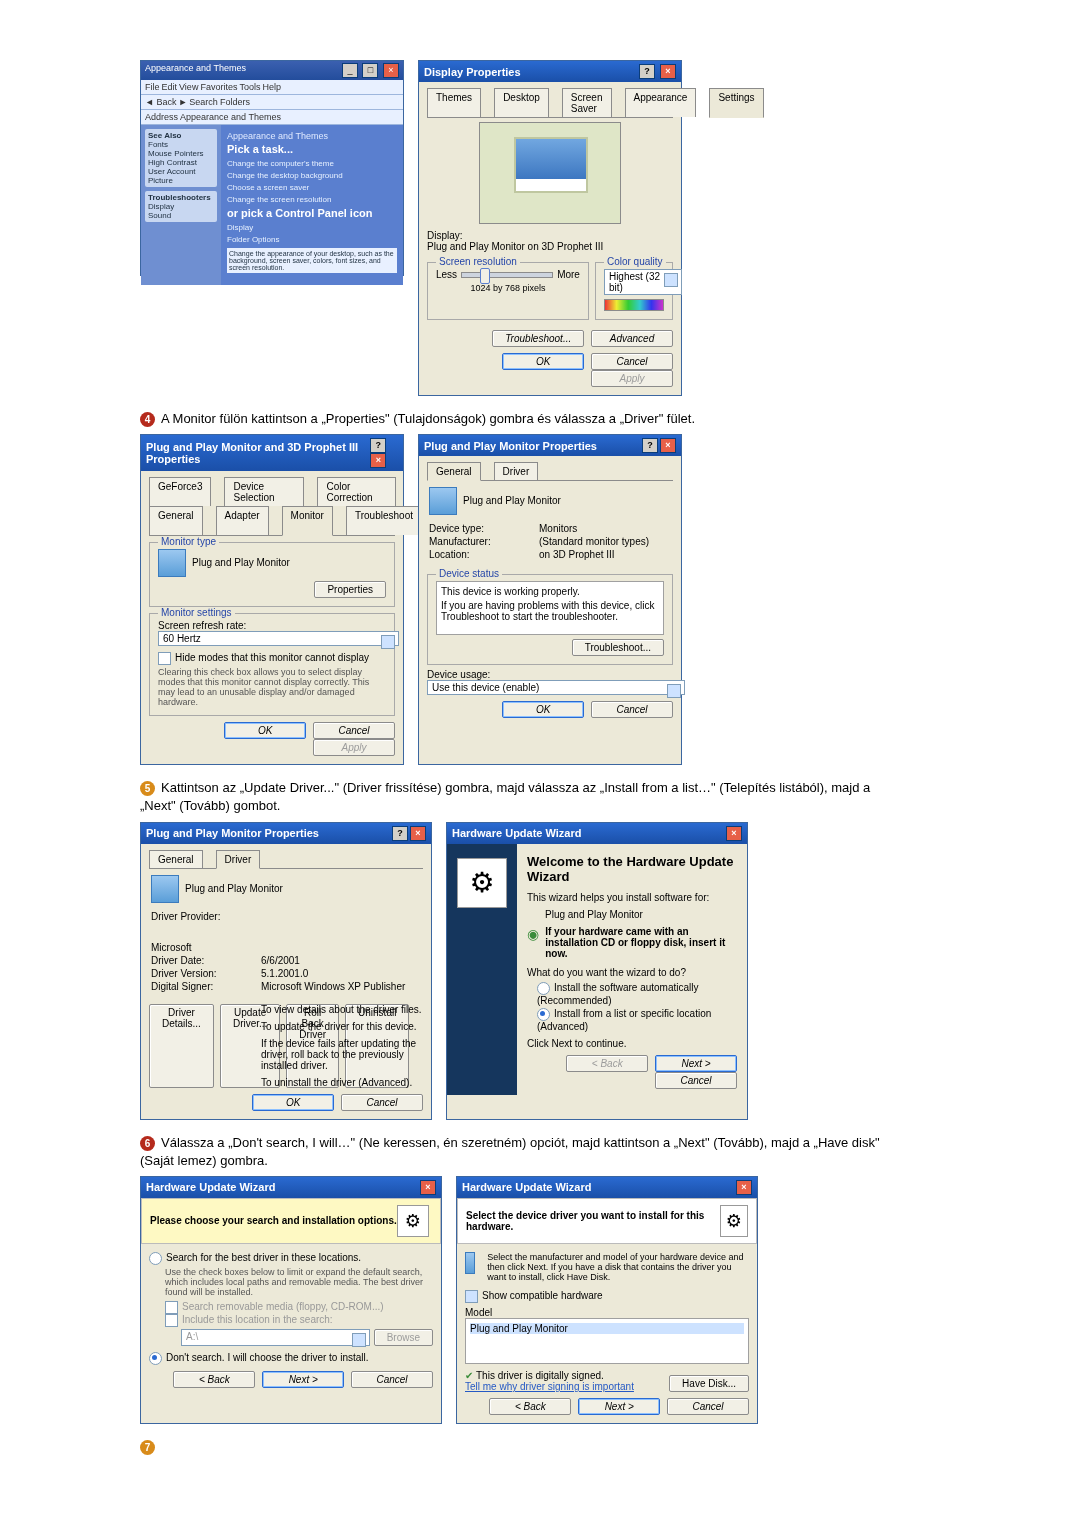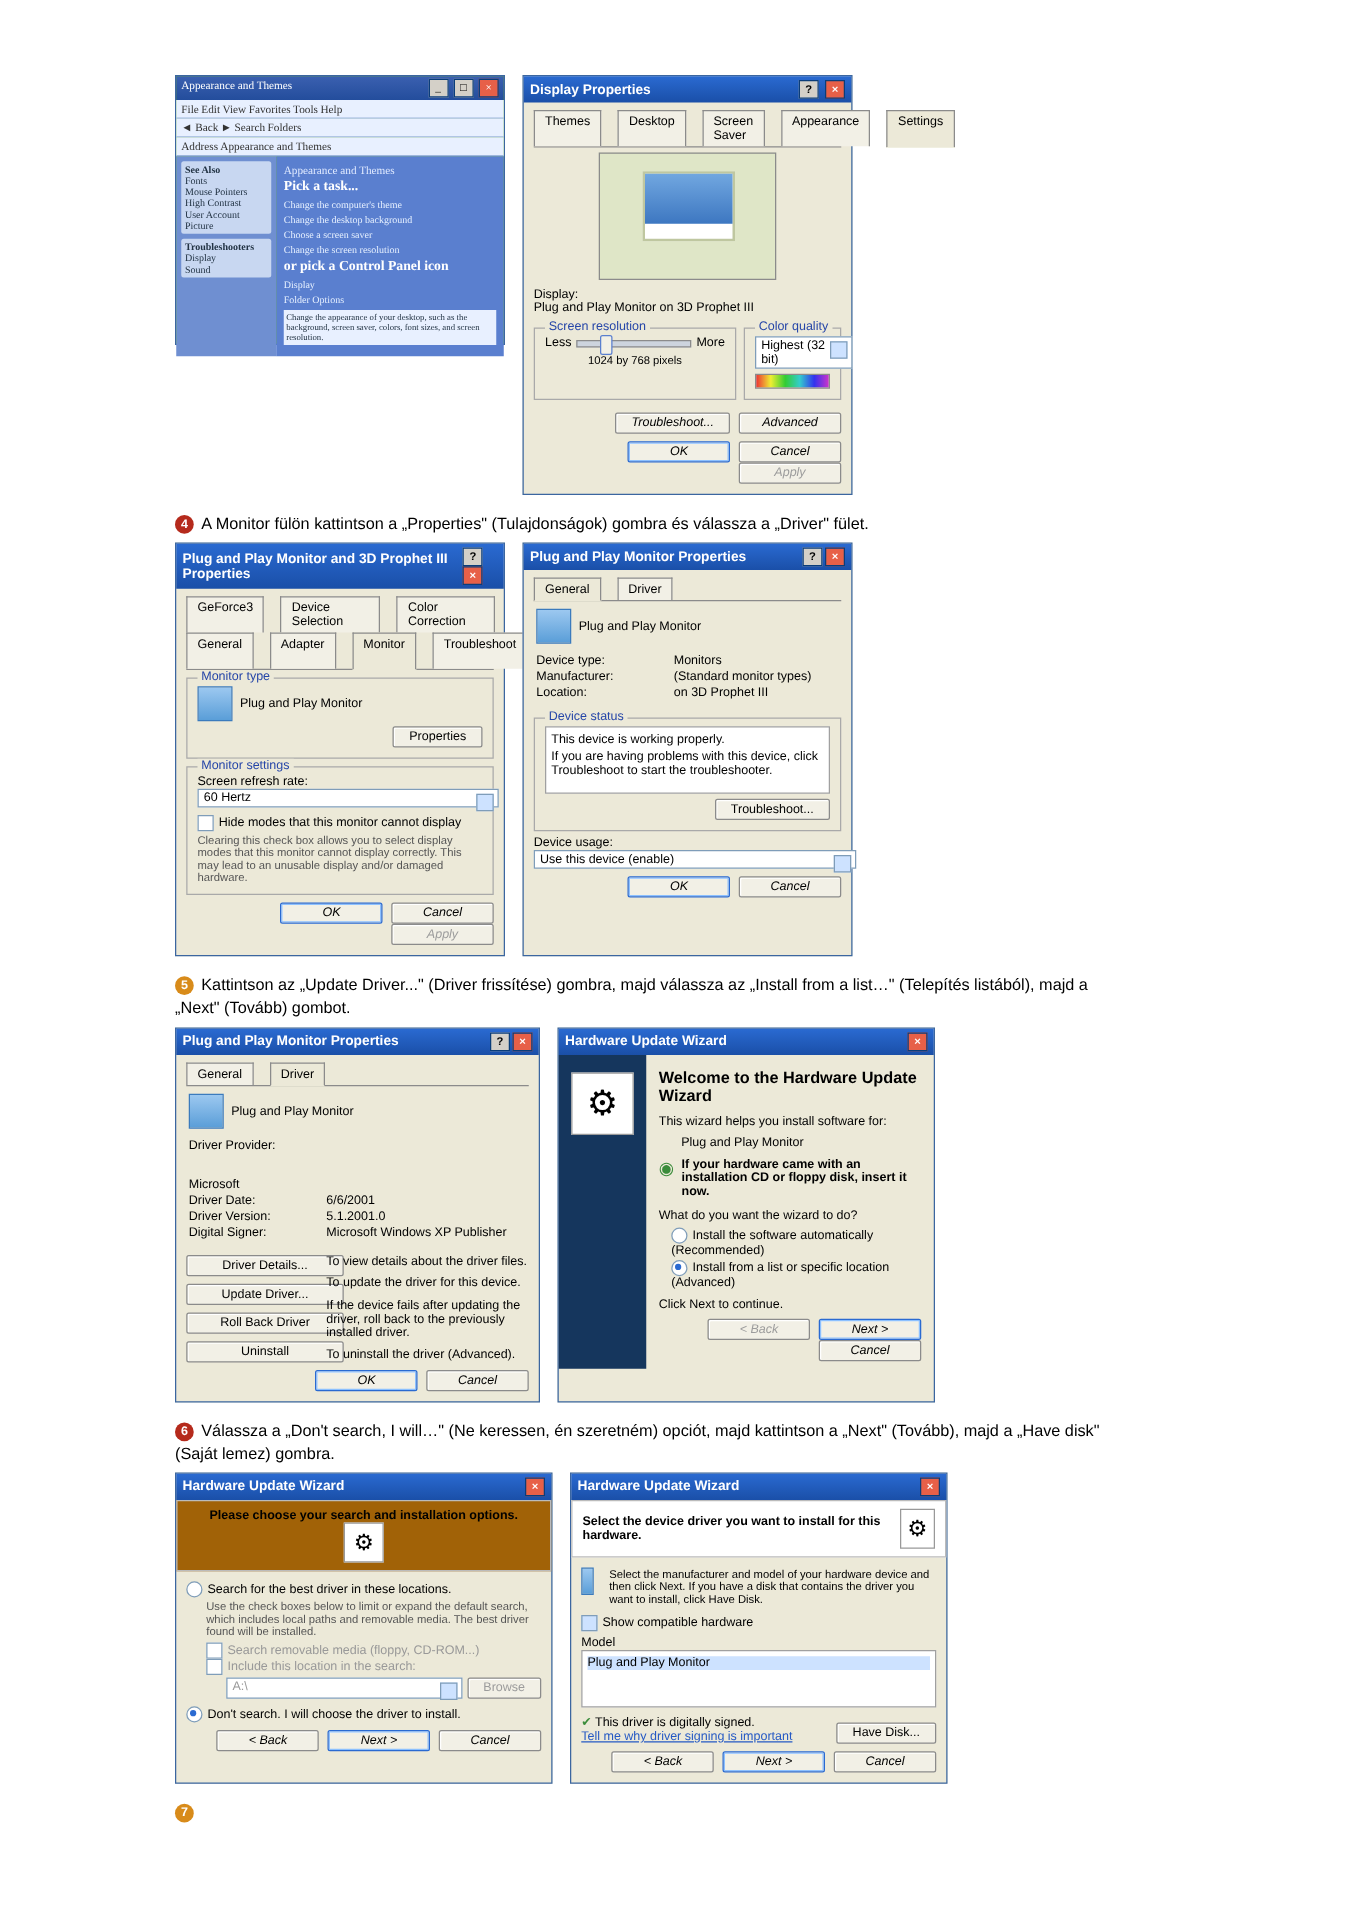--- a/index.html
+++ b/index.html
@@ -141,21 +141,21 @@
     right: 3px; top: 3px;
     width: 12px; height: 12px;
     background: #cde2ff;
     border: 1px solid #7f9db9;
   }
   .check { display:inline-block; width:11px;height:11px;border:1px solid #7f9db9;background:#fff;margin-right:4px;vertical-align:middle;}
   .radio { display:inline-block; width:11px;height:11px;border:1px solid #7f9db9;border-radius:50%;background:#fff;margin-right:4px;vertical-align:middle;position:relative;}
   .radio.on::after{content:"";position:absolute;left:2px;top:2px;width:5px;height:5px;border-radius:50%;background:#2a6ad1;}
   .tiny { font-size:9px; color:#555; }
   
-  .xp-cp { width: 262px; height:214px; background:#84cc16; color:#fff; font-size:9px;font-family:Liberation Serif, serif; }
+  .xp-cp { width: 262px; height:214px; background:#fef9c3; color:#fff; font-size:9px; }
   .xp-cp .tb { background:linear-gradient(#3b60b0,#234d9c); padding:2px 4px; display:flex;justify-content:space-between;}
   .xp-cp .toolbar { background:#e8f0ff; color:#333; padding:2px 4px; font-size:9px; display:flex; gap:2px; border-bottom:1px solid #9db6dd;}
   .xp-cp .addr { background:#e8f0ff; color:#333; padding:2px 4px; font-size:9px; border-bottom:1px solid #9db6dd;}
   .xp-cp .content { display:flex; height:160px; }
   .xp-cp .side { width:72px; background:#6f8fd1; padding:4px; font-size:8px;}
   .xp-cp .side .box{ background:#c8d7f1; color:#234; border-radius:2px; padding:2px 3px; margin-bottom:4px;}
   .xp-cp .main { flex:1; background:#5a7fcf; padding:6px; }
   .xp-cp .main h4{margin:2px 0 4px;font-size:11px;color:#fff;font-weight:bold;}
   .xp-cp .tasklink{ color:#e6f0ff; font-size:8px; margin:3px 0; display:block;}
   .disp-preview {
@@ -166,21 +166,21 @@
   .disp-preview .mon .scr{width:100%;height:40px;background:linear-gradient(#71a7e0,#3d77c1);}
   .slider-track{height:4px;background:#cdd4de;border:1px solid #8b8b8b;position:relative;width:90px;display:inline-block;vertical-align:middle;}
   .slider-thumb{position:absolute;left:18px;top:-5px;width:8px;height:14px;background:#f2f0e6;border:1px solid #5a7fcf;border-radius:2px;}
   .quality-bar{height:10px;background:linear-gradient(to right,#e33,#ee3,#3c3,#3cc,#33e,#c3c);border:1px solid #8b8b8b;display:block;}
   .icon-cube{display:inline-block;width:26px;height:26px;background:linear-gradient(#9cc8f0,#5a9ed8);border:1px solid #3b7bbd;vertical-align:middle;margin-right:6px;}
   .wiz-icon{width:48px;height:48px;background:#fff;border:1px solid #999;display:flex;align-items:center;justify-content:center;font-size:28px;}
   .link{color:#2559c4;text-decoration:underline;cursor:pointer;}
   .white-area{background:#fff;border:1px solid #a0a0a0;padding:4px;font-size:10px;}
   .field-row{display:flex;gap:20px;font-size:10px;margin:2px 0;}
   .field-row .lbl{width:90px;}
-  .btn-stack{display:flex;flex-direction:column;gap:6px;width:100px;}
+  .btn-stack{display:flex;flex-direction:row;gap:6px;width:100px;}
   .btn-stack .btn{width:100%;}
   .driver-desc{font-size:10px;margin-left:4px;}
 </style>
 </head>
 <body>
 
 <div class="page">
 
 <div class="pair">
 
@@ -471,21 +471,21 @@
 </div>
 
 <div class="pair">
 
   <div class="win" style="width:300px;">
     <div class="titlebar">
       <span>Hardware Update Wizard</span>
       <span class="winbtns"><span class="cls">×</span></span>
     </div>
     <div class="body">
-      <div style="display:flex;justify-content:center;align-items:center;background:#a16207;border:1px solid #bbb;padding:6px 8px;margin:-6px -8px 8px -8px;flex-direction:column;">
+      <div style="display:flex;justify-content:flex-start;align-items:center;background:#fef9c3;border:1px solid #bbb;padding:6px 8px;margin:-6px -8px 8px -8px;">
         <b>Please choose your search and installation options.</b>
         <div class="wiz-icon" style="width:30px;height:30px;font-size:18px;">⚙</div>
       </div>
       <div><span class="radio"></span><span>Search for the best driver in these locations.</span></div>
       <div class="tiny" style="margin:2px 0 4px 16px;">Use the check boxes below to limit or expand the default search, which includes local paths and removable media. The best driver found will be installed.</div>
       <div style="margin-left:16px;color:#999;"><span class="check"></span><span>Search removable media (floppy, CD-ROM...)</span></div>
       <div style="margin-left:16px;color:#999;"><span class="check"></span><span>Include this location in the search:</span></div>
       <div style="margin:2px 0 6px 32px;display:flex;gap:4px;">
         <span class="select" style="flex:1;color:#999;"><span>A:\</span></span>
         <span class="btn dis">Browse</span>

